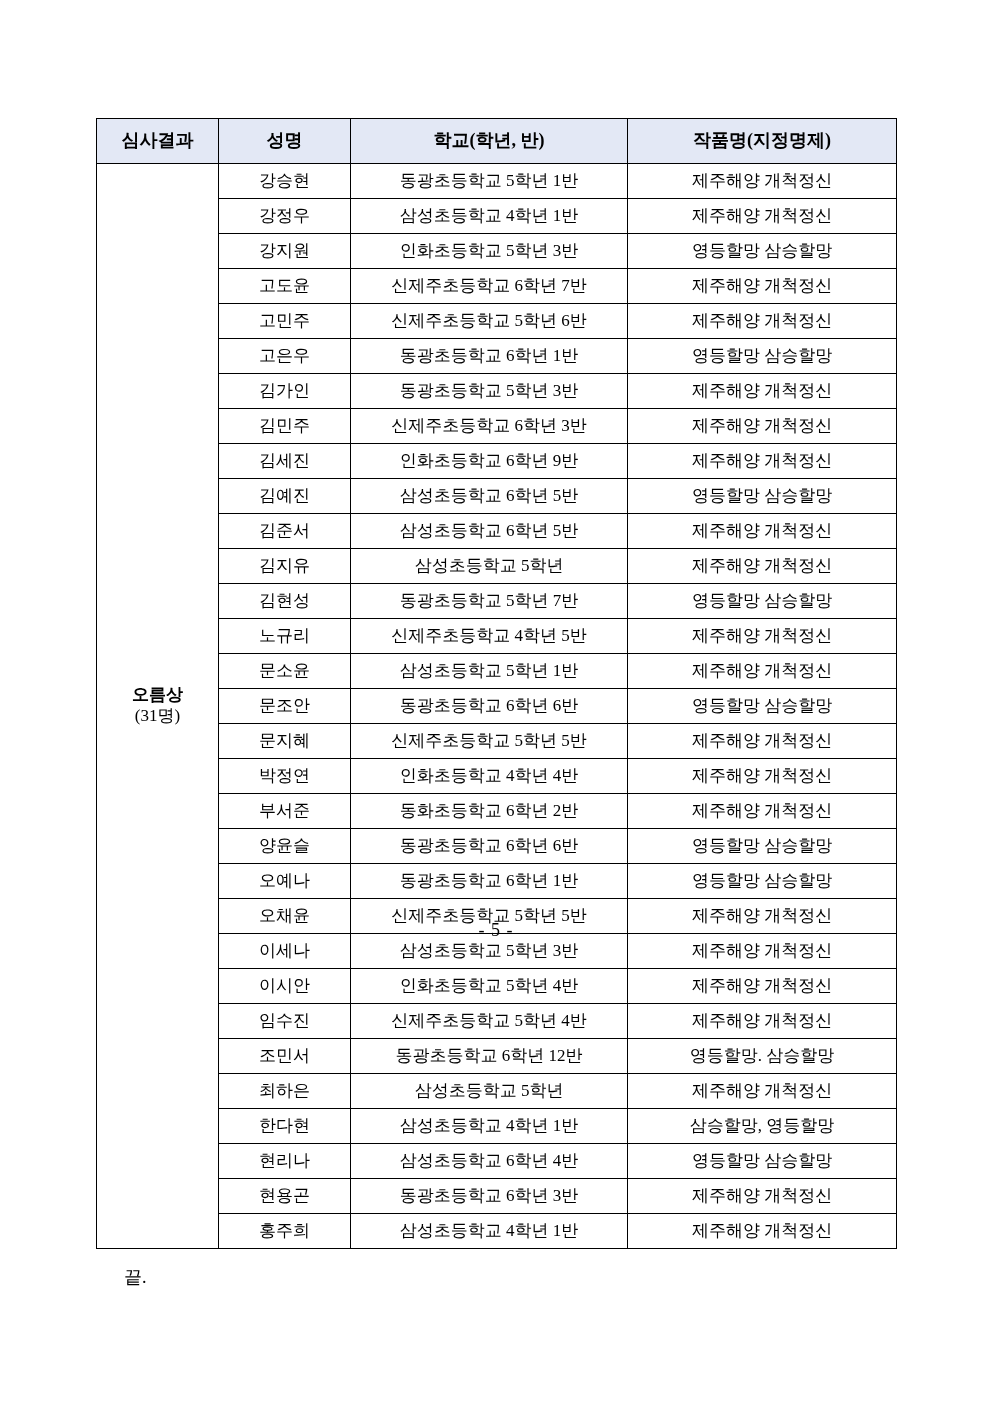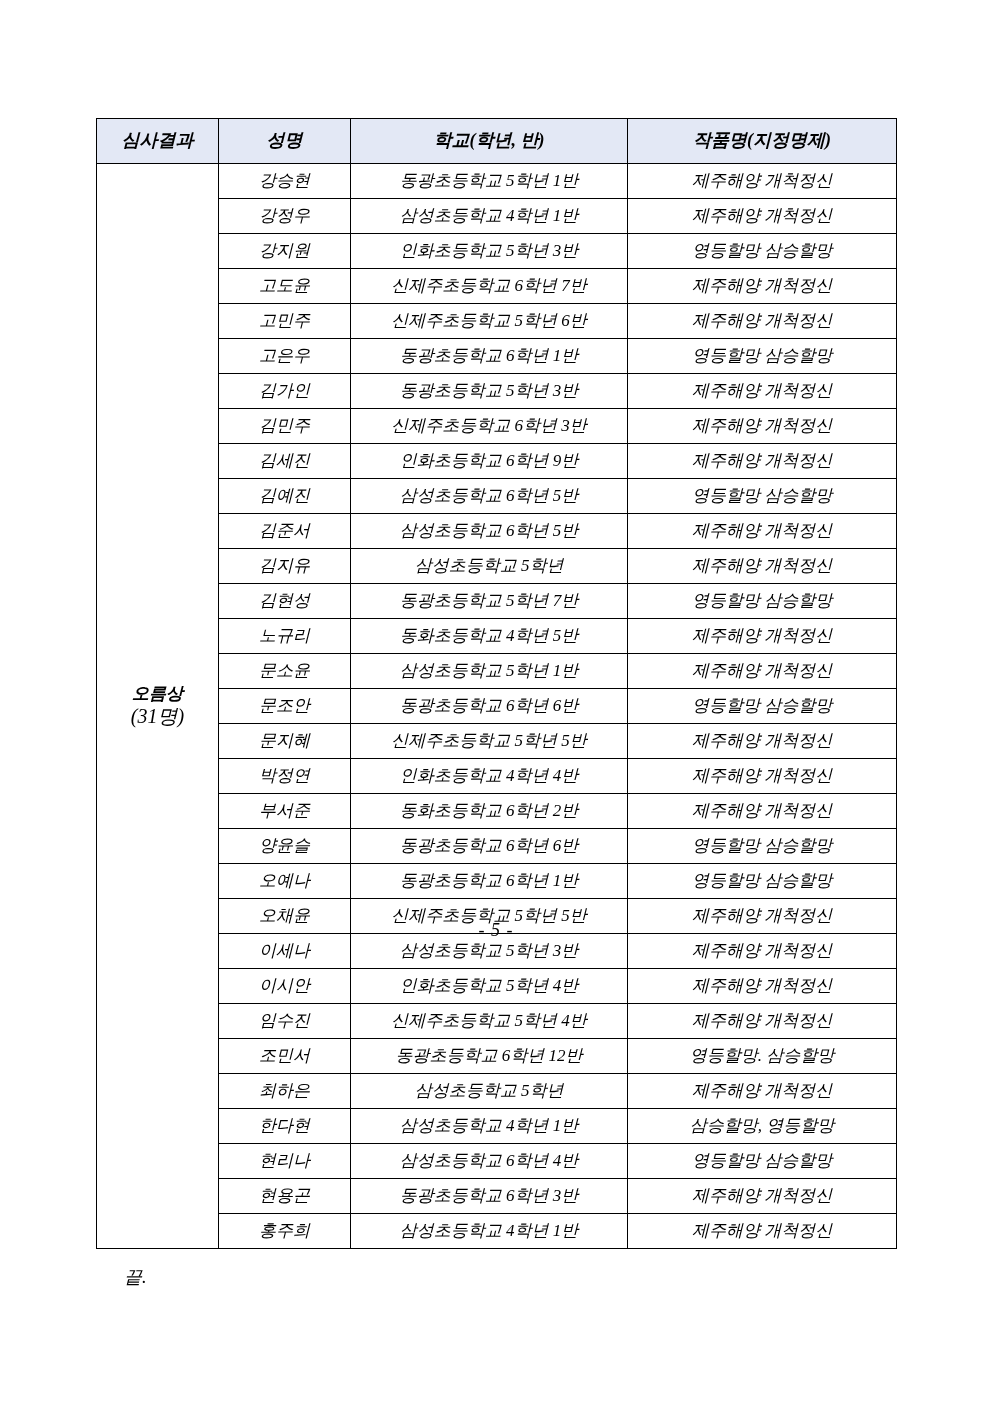--- a/index.html
+++ b/index.html
@@ -14,21 +14,20 @@
     color: #000000;
     position: relative;
     overflow: hidden;
   }
   .page {
     width: 992px;
     height: 999px;
     box-sizing: border-box;
     padding: 118px 96px 0 96px;
     position: relative;
-    font-style: italic;
   }
   table.award-table {
     border-collapse: collapse;
     width: 800px;
     table-layout: fixed;
   }
   table.award-table th,
   table.award-table td {
     border: 1px solid #000000;
     text-align: center;
@@ -50,21 +49,21 @@
   col.c-school { width: 277px; }
   col.c-title  { width: 269px; }
 
   td.result-cell {
     font-weight: bold;
     font-size: 19px;
     line-height: 1.45;
   }
   td.result-cell .count {
     font-weight: normal;
-    font-size: 20px;
+    font-size: 17px;
     display: block;
     margin-top: 2px;
   }
   .end-note {
     margin-top: 16px;
     margin-left: 28px;
     font-size: 18px;
   }
   .page-number {
     position: absolute;
@@ -158,21 +157,21 @@
           <td>삼성초등학교 5학년</td>
           <td>제주해양  개척정신</td>
         </tr>
         <tr>
           <td>김현성</td>
           <td>동광초등학교 5학년 7반</td>
           <td>영등할망  삼승할망</td>
         </tr>
         <tr>
           <td>노규리</td>
-          <td>동화초등학교 4학년 5반</td>
+          <td>신제주초등학교 4학년 5반</td>
           <td>제주해양  개척정신</td>
         </tr>
         <tr>
           <td>문소윤</td>
           <td>삼성초등학교 5학년 1반</td>
           <td>제주해양  개척정신</td>
         </tr>
         <tr>
           <td>문조안</td>
           <td>동광초등학교 6학년 6반</td>

